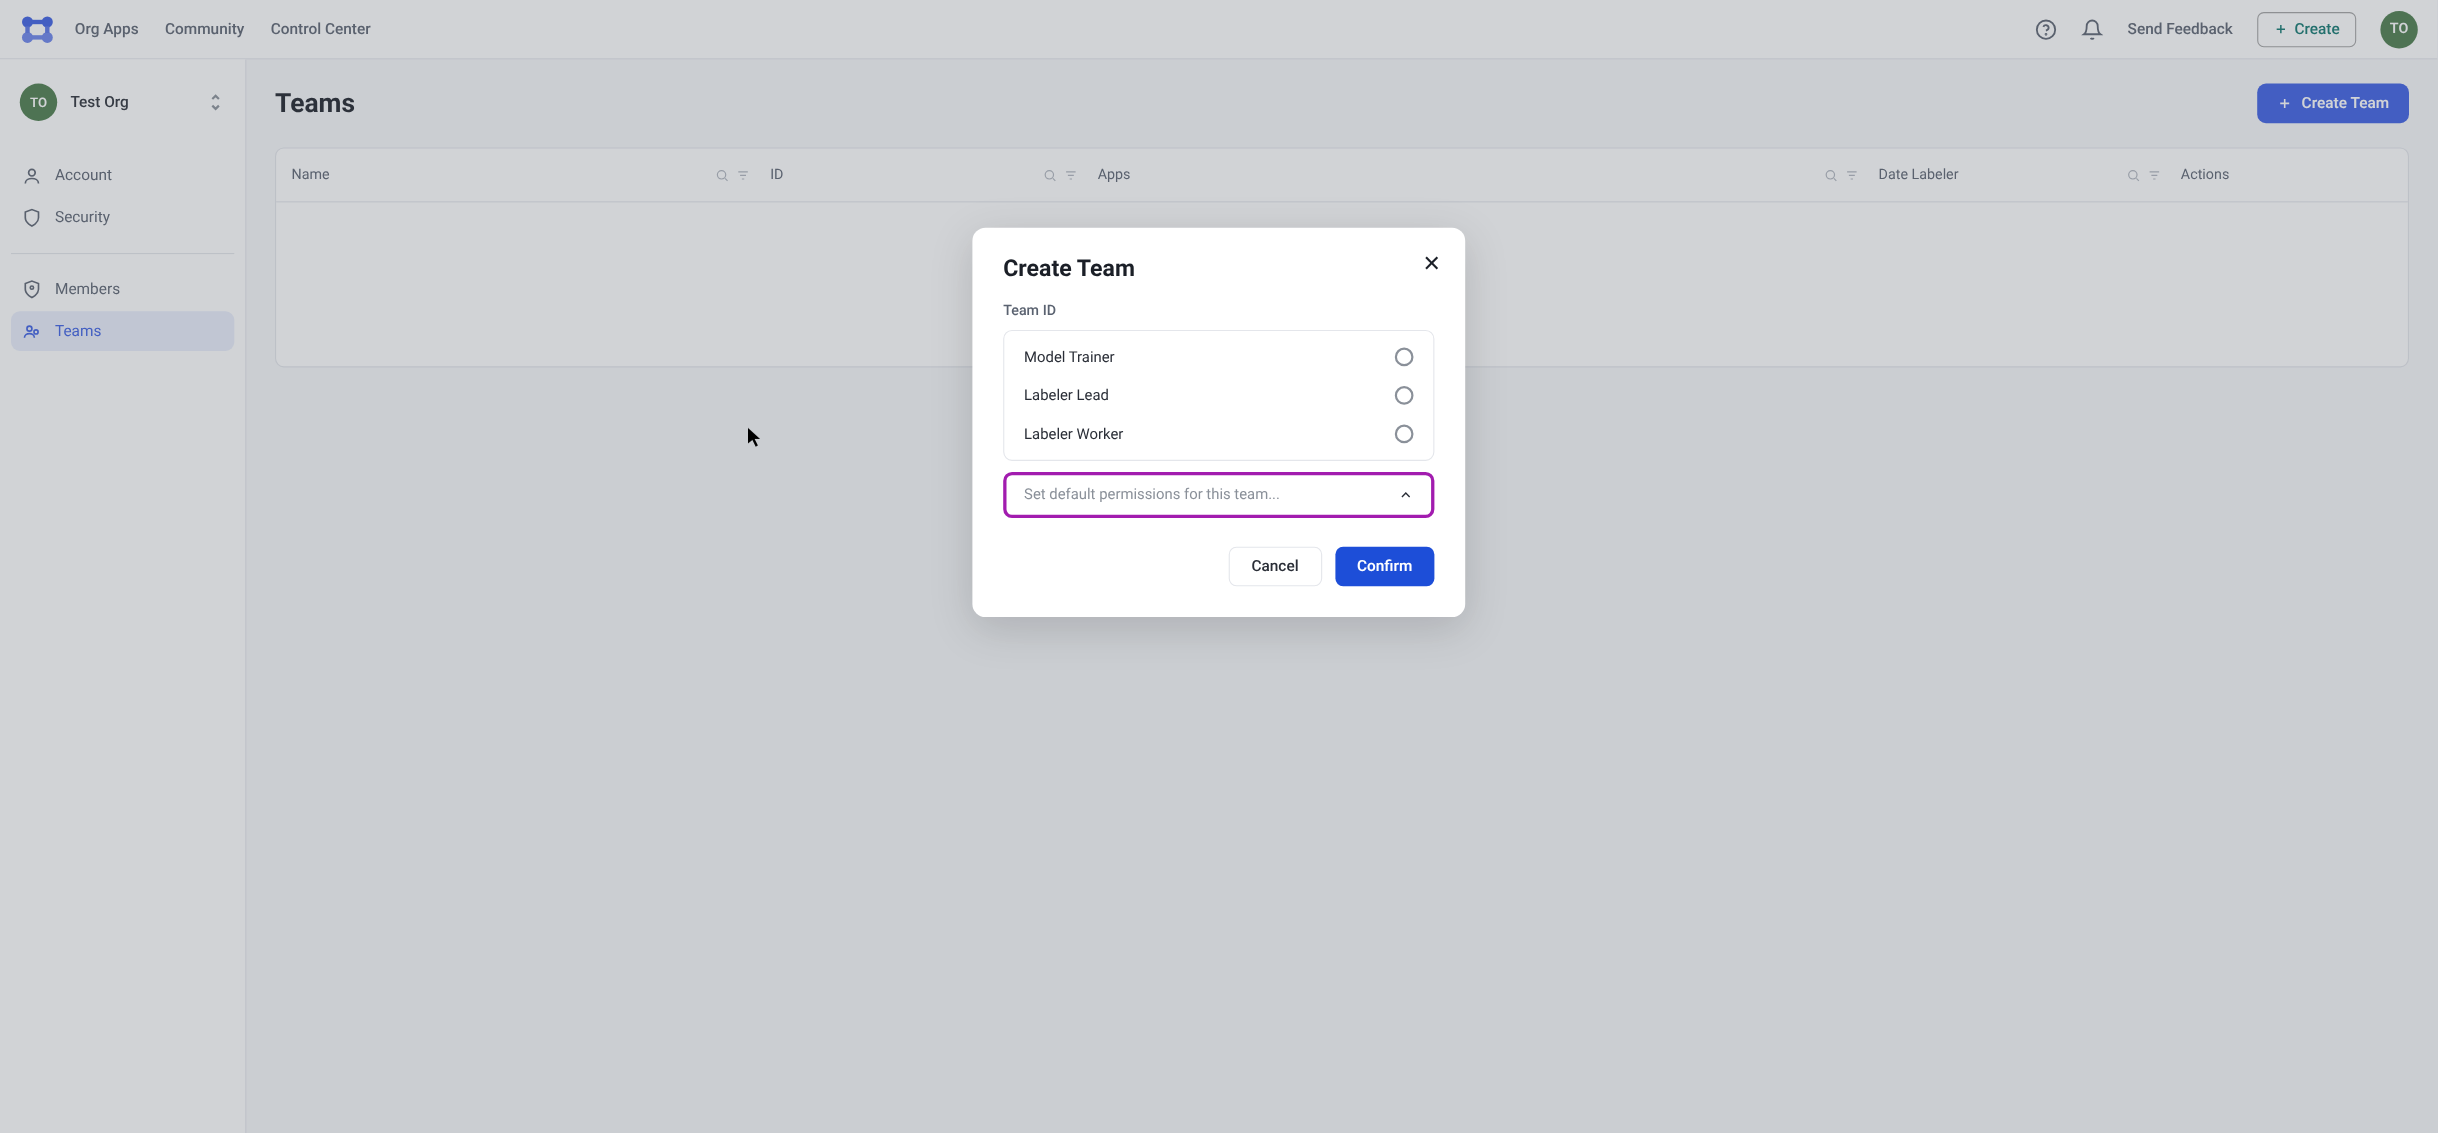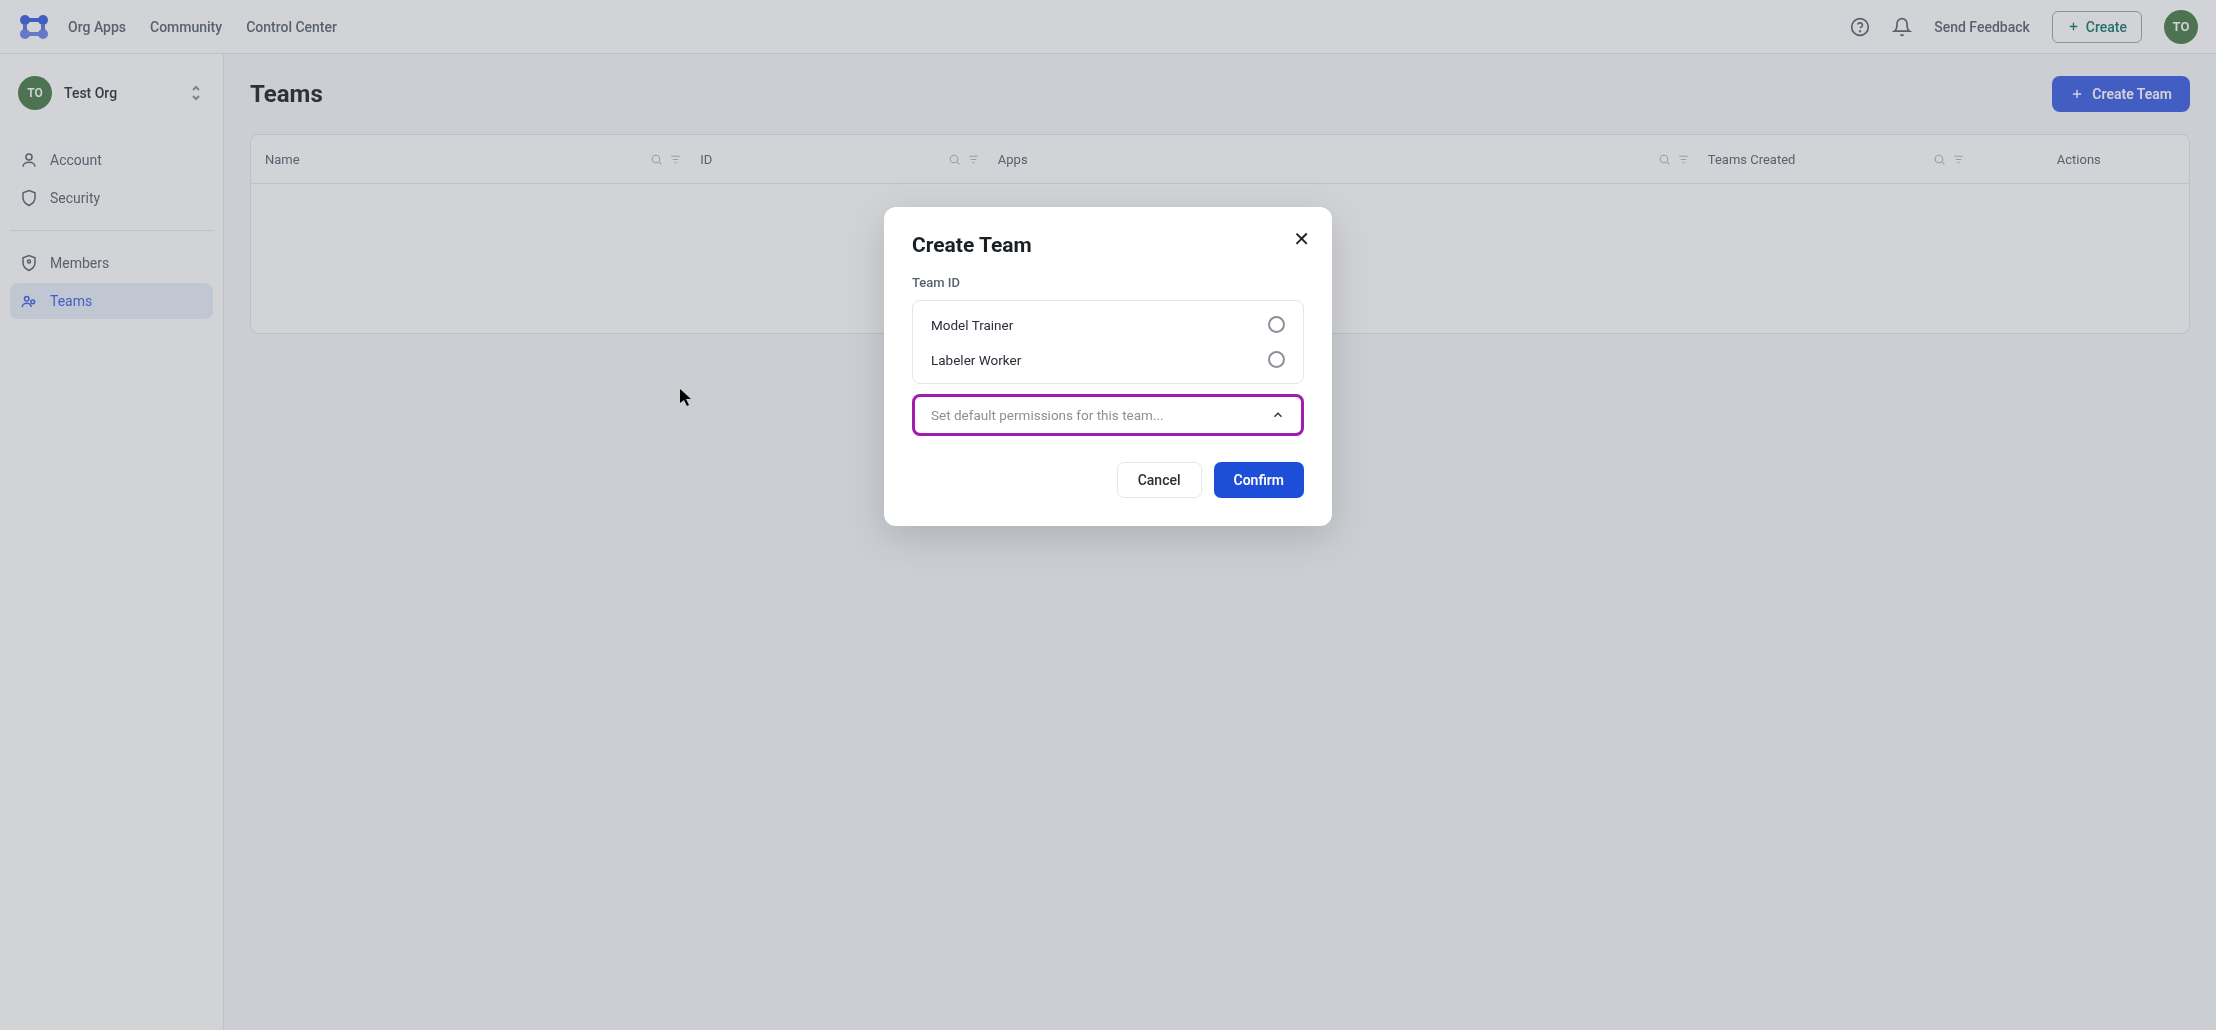--- a/index.html
+++ b/index.html
@@ -35,21 +35,21 @@
     .create-team-btn { background: #3B5EE3; color: #fff; padding: 10px 18px; border-radius: 8px; font-size: 14px; font-weight: 600; display: flex; align-items: center; gap: 8px; cursor: pointer; border: none; }
 
     
     .table-card { background: #fff; border: 1px solid #e4e6eb; border-radius: 8px; }
     .table-head { display: flex; align-items: center; height: 48px; padding: 0 14px; color: #5a6270; font-size: 13px; }
     .th { display: flex; align-items: center; gap: 4px; }
     .th-name { flex: 0.95; }
     .th-id { flex: 0.65; }
     .th-apps { flex: 1.55; }
     .th-date { flex: 0.6; }
-    .th-actions { flex: 0.42; justify-content: center; }
+    .th-actions { flex: 0.42; }
     .th-icons { display: flex; gap: 6px; color: #b0b5be; margin-left: auto; padding-right: 18px; }
     .table-body { height: 150px; border-top: 1px solid #e4e6eb; }
 
     
     .overlay { position: fixed; inset: 0; background: rgba(90,96,108,0.28); display: flex; align-items: flex-start; justify-content: center; padding-top: 207px; }
     .modal { width: 448px; background: #fff; border-radius: 12px; padding: 26px 28px 28px; position: relative; box-shadow: 0 10px 40px rgba(0,0,0,0.15); }
     .modal-title { font-size: 21px; font-weight: 700; color: #1b1f27; margin-bottom: 18px; }
     .modal-close { position: absolute; top: 22px; right: 22px; cursor: pointer; color: #1b1f27; font-size: 20px; background: none; border: none; line-height: 1; }
     .field-label { font-size: 13px; color: #5a6270; font-weight: 500; margin-bottom: 10px; margin-top: 16px; }
     .options-box { border: 1px solid #e4e6eb; border-radius: 8px; padding: 6px 0; margin-bottom: 10px; }
@@ -222,21 +222,21 @@
                 </svg>
               </span>
             <span>
                 <svg width="13" height="13" viewBox="0 0 24 24" fill="none" stroke="currentColor" stroke-width="2">
                   <path d="M4 6h16M7 12h10M10 18h4"></path>
                 </svg>
               </span>
           </span>
         </div>
         <div class="th th-date">
-          <span>Teams Created</span>
+          <span>Date Labeler</span>
           <span class="th-icons">
             <span>
                 <svg width="13" height="13" viewBox="0 0 24 24" fill="none" stroke="currentColor" stroke-width="2">
                   <circle cx="11" cy="11" r="7"></circle>
                   <path d="m21 21-4-4"></path>
                 </svg>
               </span>
             <span>
                 <svg width="13" height="13" viewBox="0 0 24 24" fill="none" stroke="currentColor" stroke-width="2">
                   <path d="M4 6h16M7 12h10M10 18h4"></path>
@@ -261,20 +261,24 @@
     </button>
 
     <div class="field-label">Team ID</div>
 
     <div class="options-box">
       <div class="opt-row">
         <span>Model Trainer</span>
         <span class="radio-circle"></span>
       </div>
       <div class="opt-row">
+        <span>Labeler Lead</span>
+        <span class="radio-circle"></span>
+      </div>
+      <div class="opt-row">
         <span>Labeler Worker</span>
         <span class="radio-circle"></span>
       </div>
     </div>
 
     <div class="dropdown-field">
       <span>Set default permissions for this team...</span>
       <span>
         <svg width="14" height="14" viewBox="0 0 24 24" fill="none" stroke="#2a2e37" stroke-width="2.2">
             <path d="M6 15l6-6 6 6"></path>

